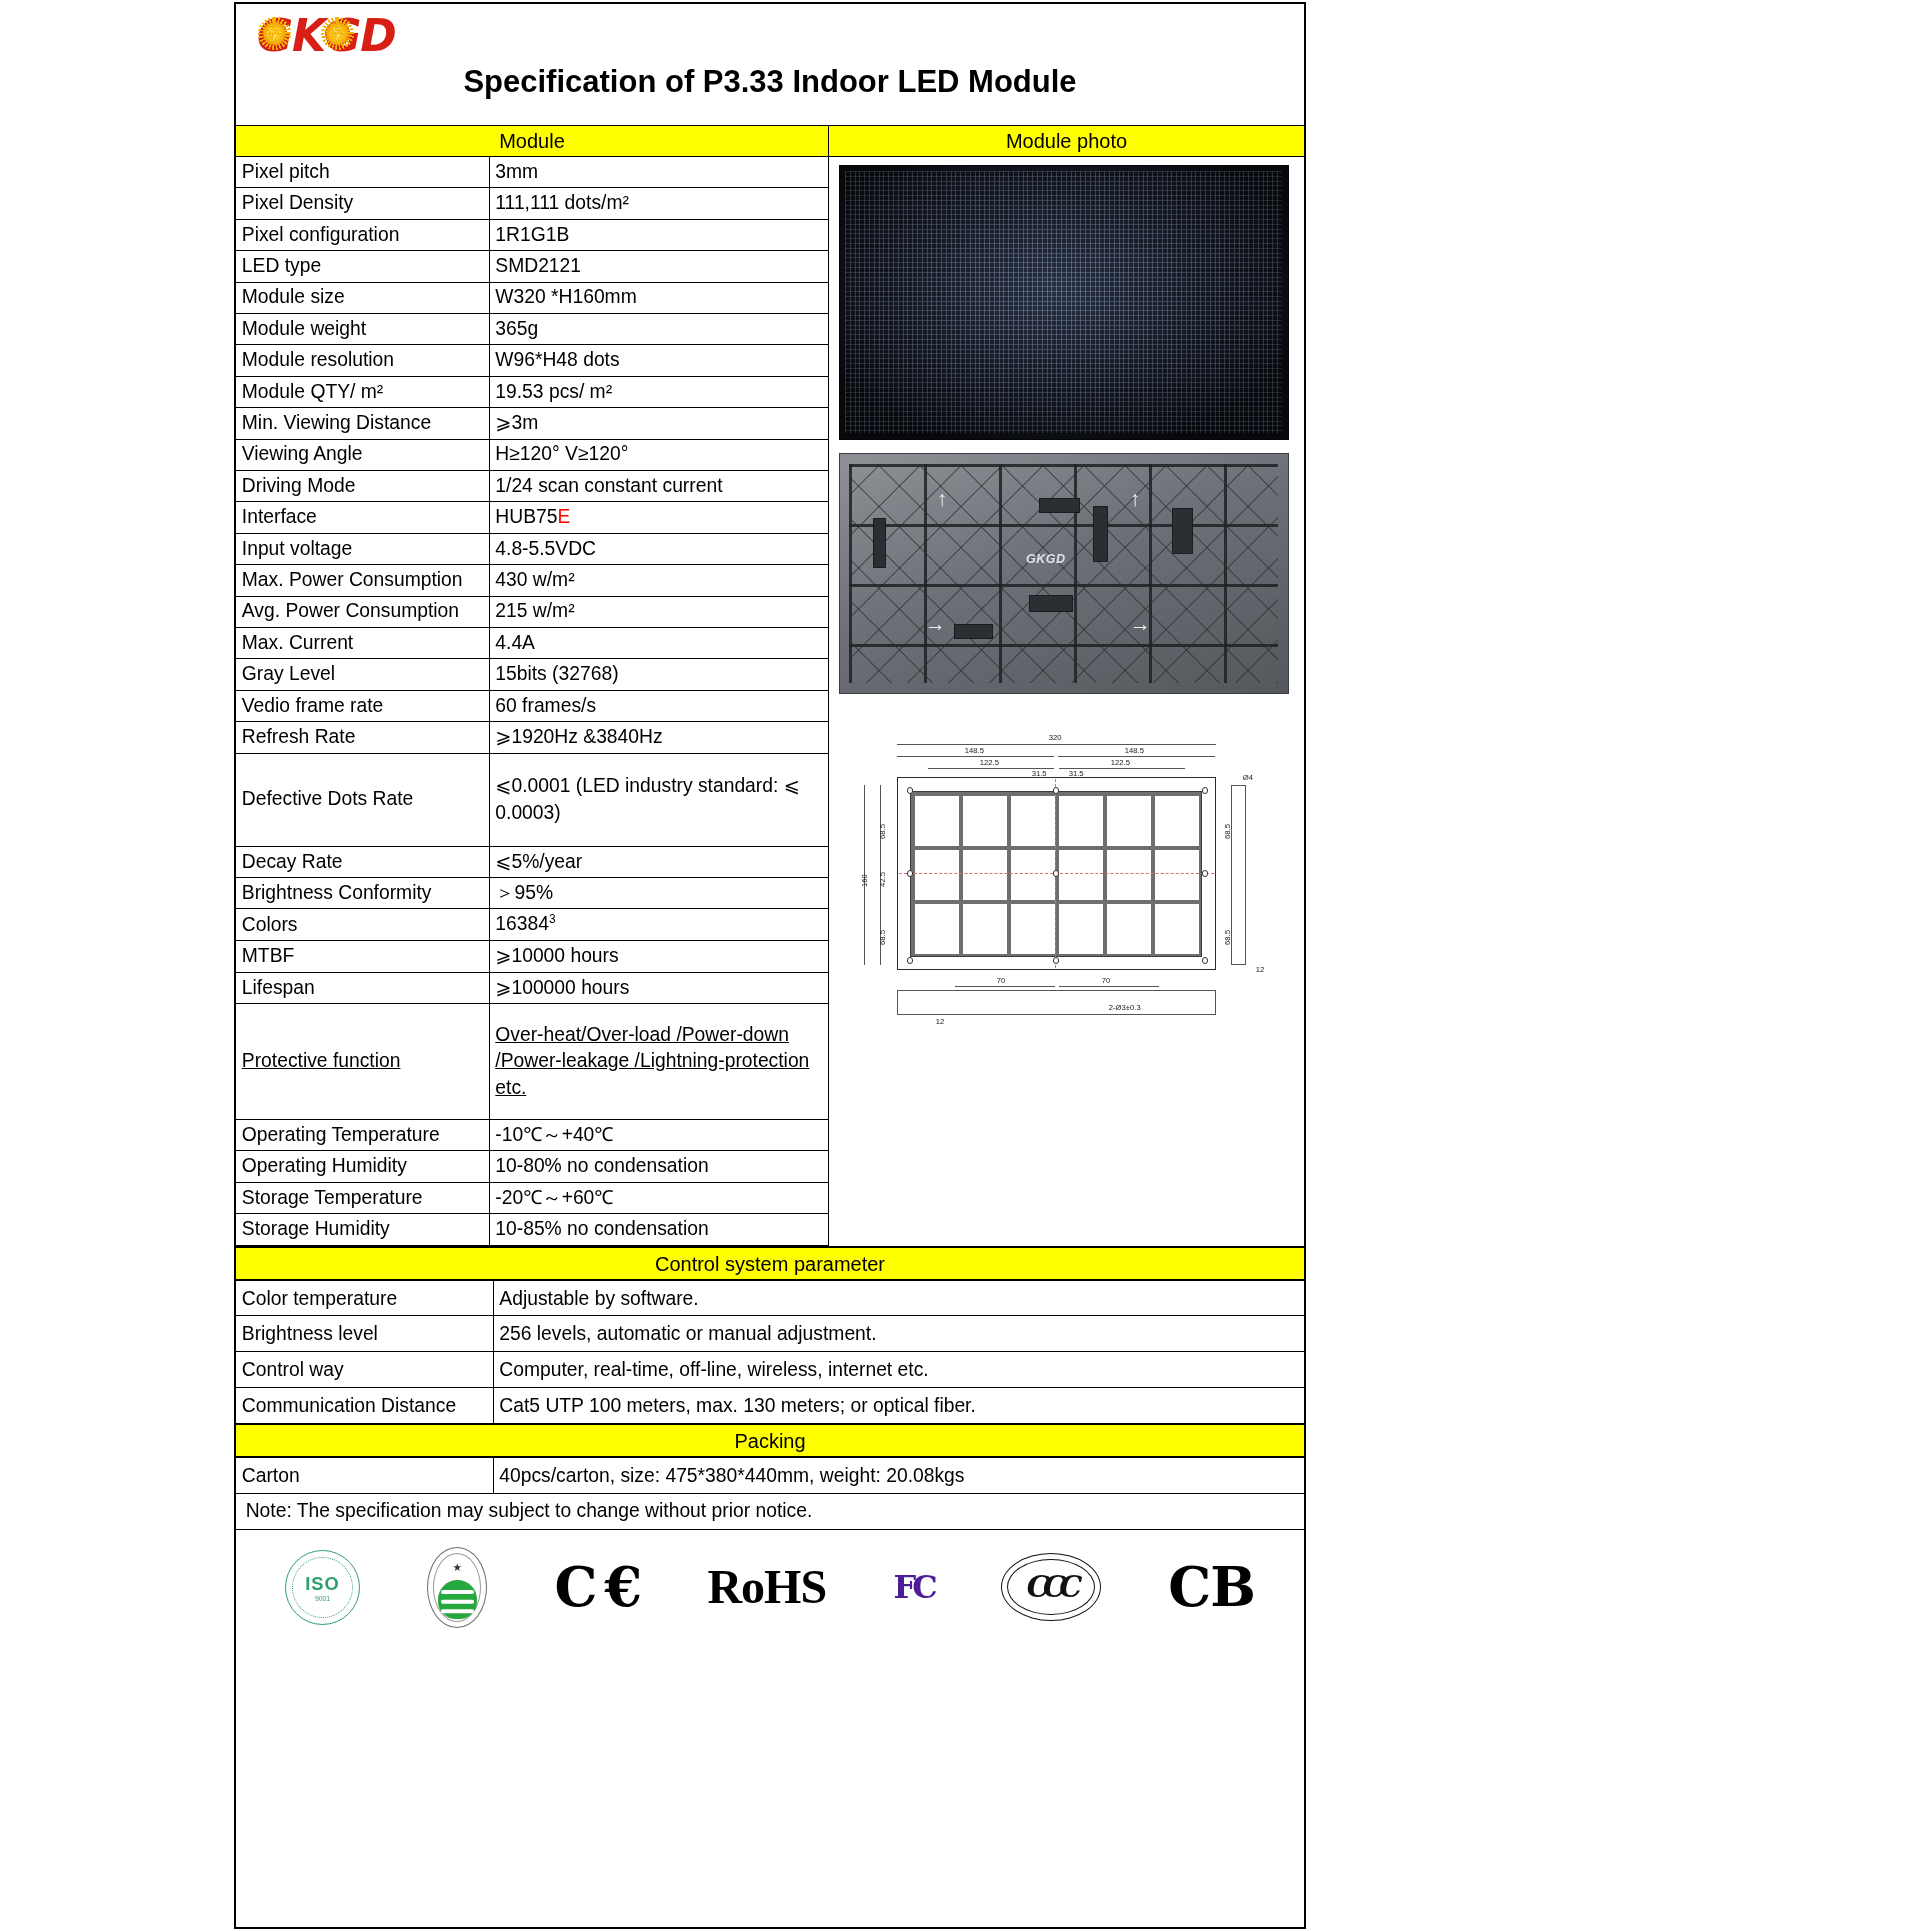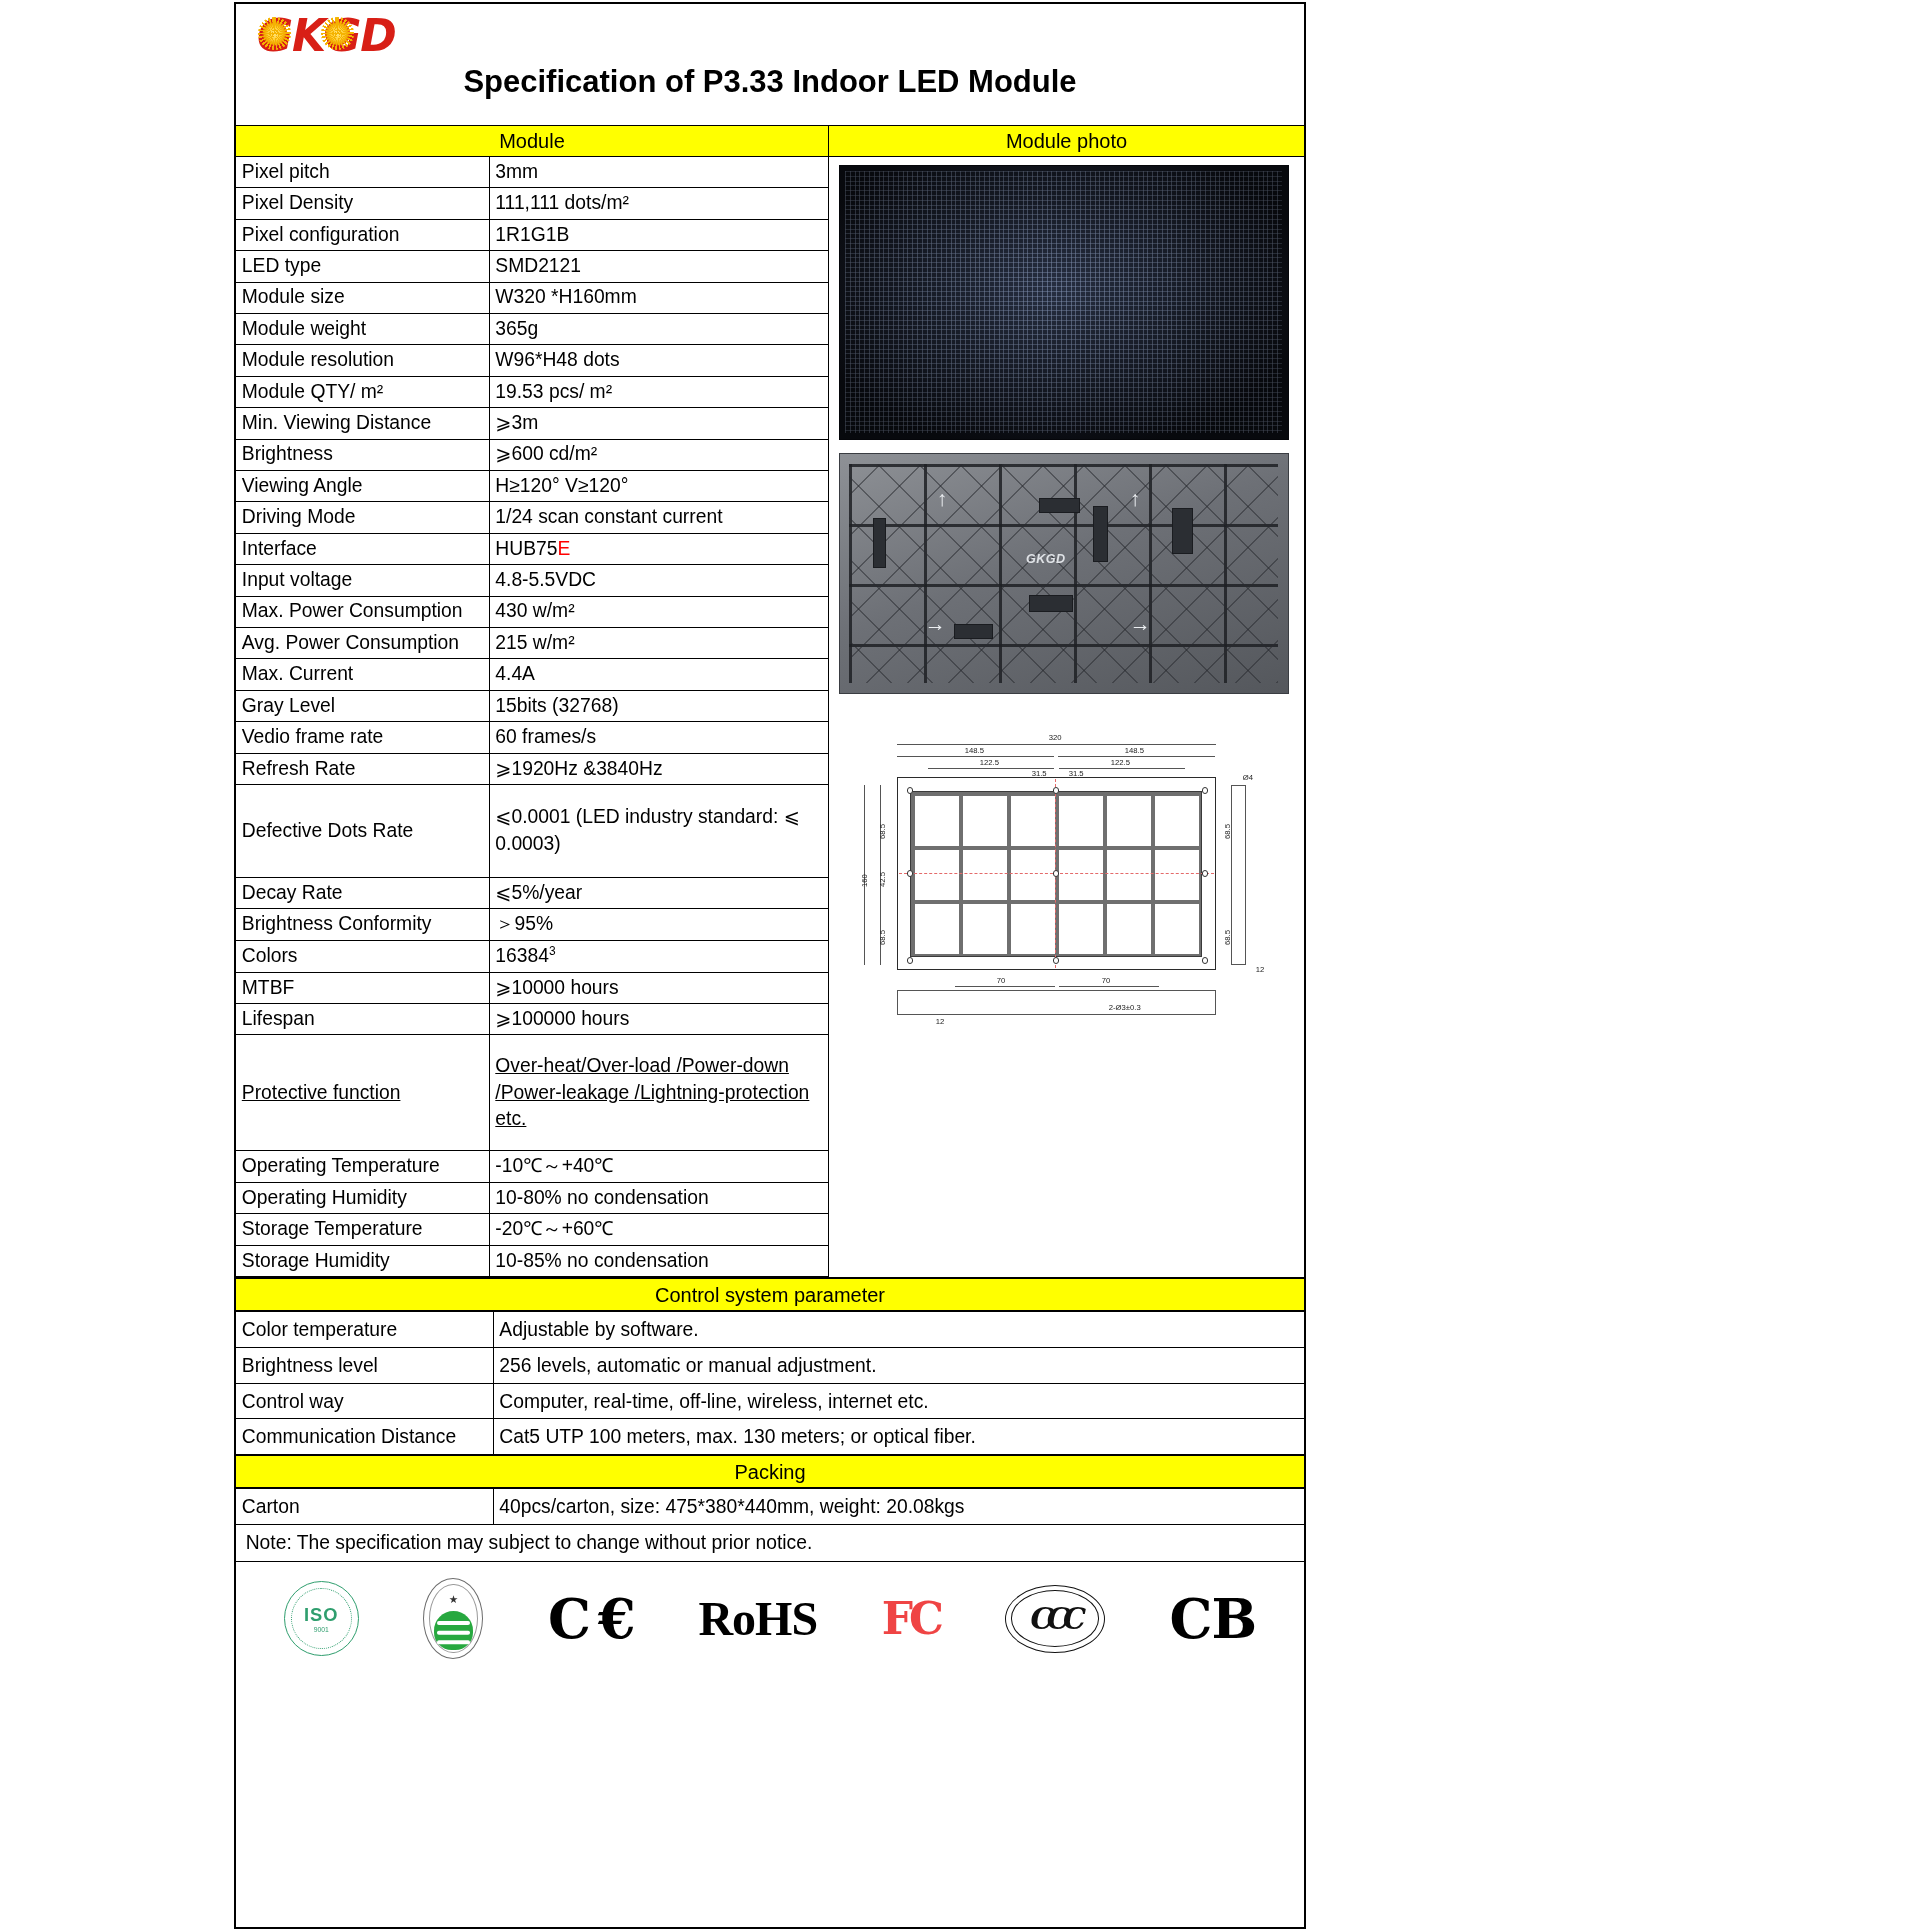--- a/index.html
+++ b/index.html
@@ -295,21 +295,21 @@
     font-size: 54px; font-weight: bold; color: #000;
     letter-spacing: -1.9px; line-height: 1;
   }
   .rohs-mark {
     font-family: "Liberation Serif", serif;
     font-size: 48px; font-weight: bold; color: #000;
     letter-spacing: -1px; line-height: 1;
   }
   .fcc-mark {
     font-family: "DejaVu Serif", serif;
-    font-size: 44px; font-weight: bold; color: #ef4444;
+    font-size: 32px; font-weight: bold; color: #4c1d95;
     letter-spacing: -3.9px; line-height: 1;
   }
   .ccc-mark {
     width: 100px; height: 68px; border-radius: 50%;
     border: 1.9px solid #111; position: relative;
     display: flex; align-items: center; justify-content: center; font-style: italic;
   }
   .ccc-mark::before {
     content: ""; position: absolute; inset: 4.8px;
     border-radius: 50%; border: 1.9px solid #111;
@@ -374,24 +374,20 @@
                 <td class="k">Module resolution</td>
                 <td class="v">W96*H48 dots</td>
               </tr>
               <tr>
                 <td class="k">Module QTY/ m²</td>
                 <td class="v">19.53 pcs/ m²</td>
               </tr>
               <tr>
                 <td class="k">Min. Viewing Distance</td>
                 <td class="v">⩾3m</td>
-              </tr>
-              <tr>
-                <td class="k">Brightness</td>
-                <td class="v">⩾600 cd/m²</td>
               </tr>
               <tr>
                 <td class="k">Viewing Angle</td>
                 <td class="v">H≥120°  V≥120°</td>
               </tr>
               <tr>
                 <td class="k">Driving Mode</td>
                 <td class="v">1/24 scan constant current</td>
               </tr>
               <tr>

